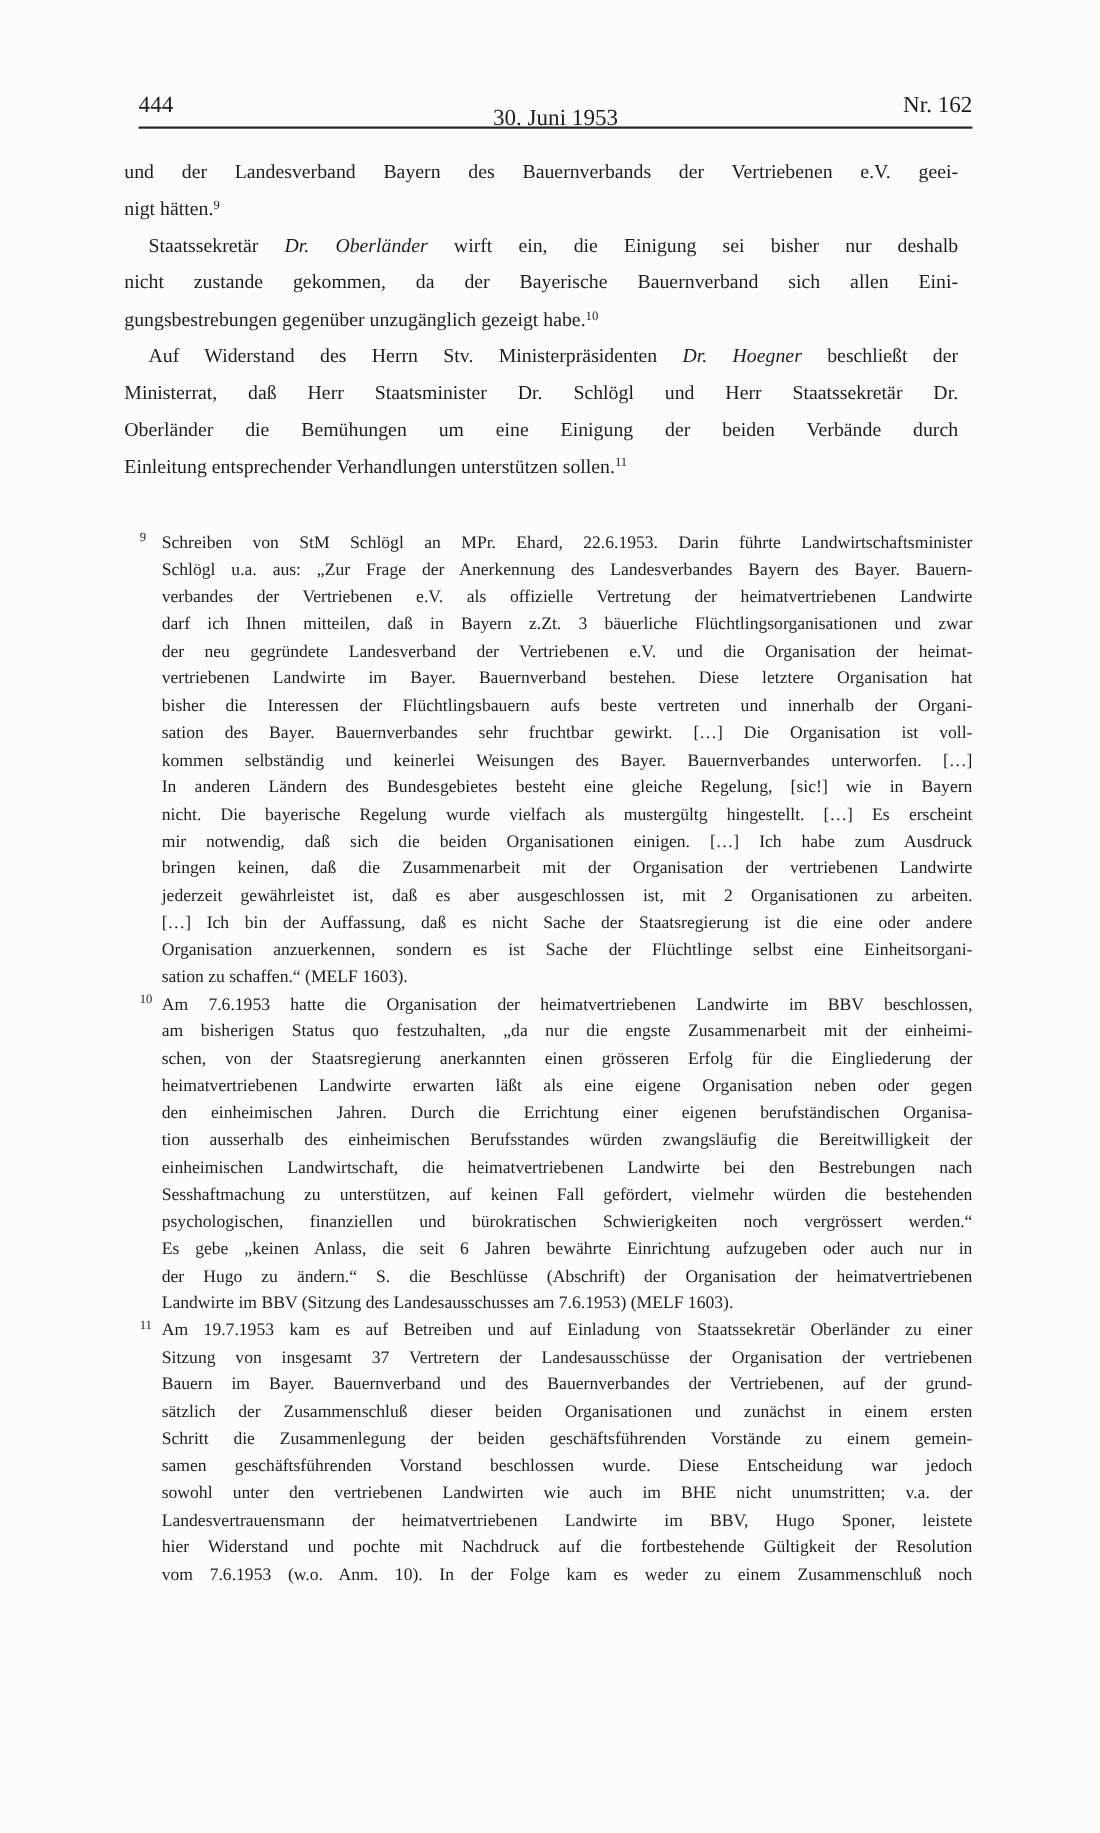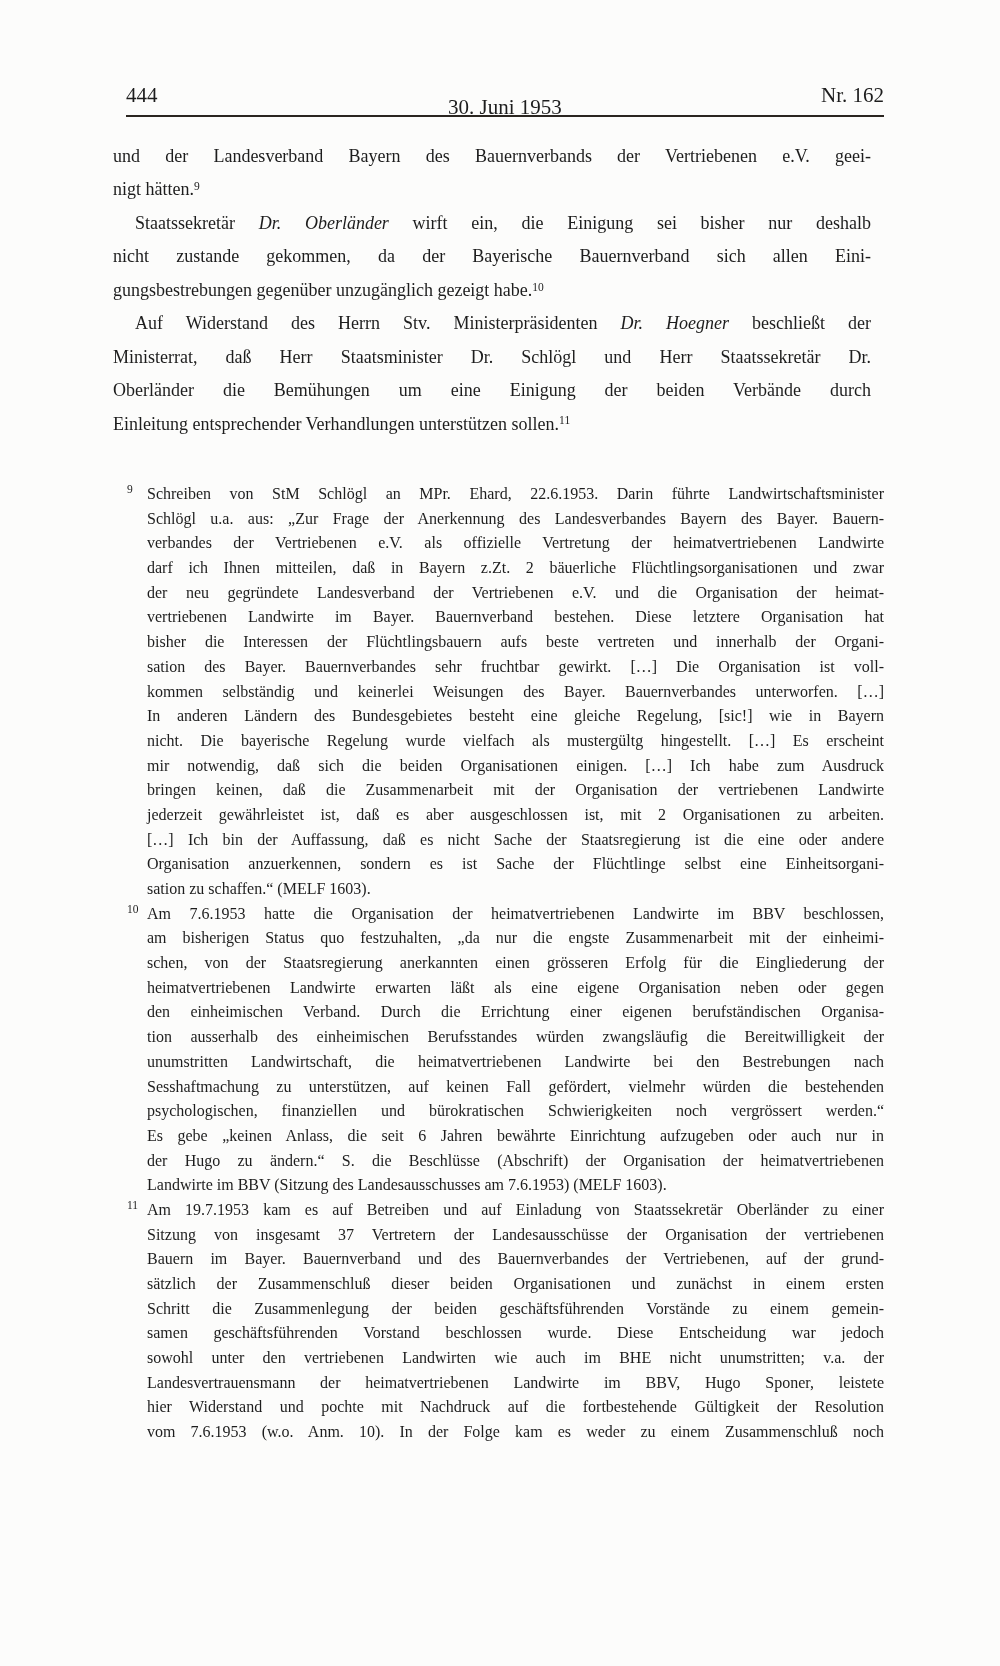--- a/index.html
+++ b/index.html
@@ -88,44 +88,44 @@
         <div class="line last"><span>Einleitung entsprechender Verhandlungen unterstützen sollen.</span><sup class="fnref">11</sup></div>
       </div>
     </div>
 
   <div class="footnotes" id="footnotes">
       <div class="footnote">
         <span class="fn-marker">9</span>
         <div class="fn-line">Schreiben von StM Schlögl an MPr. Ehard, 22.6.1953. Darin führte Landwirtschaftsminister</div>
         <div class="fn-line">Schlögl u.a. aus: „Zur Frage der Anerkennung des Landesverbandes Bayern des Bayer. Bauern-</div>
         <div class="fn-line">verbandes der Vertriebenen e.V. als offizielle Vertretung der heimatvertriebenen Landwirte</div>
-        <div class="fn-line">darf ich Ihnen mitteilen, daß in Bayern z.Zt. 2 bäuerliche Flüchtlingsorganisationen und zwar</div>
+        <div class="fn-line">darf ich Ihnen mitteilen, daß in Bayern z.Zt. 3 bäuerliche Flüchtlingsorganisationen und zwar</div>
         <div class="fn-line">der neu gegründete Landesverband der Vertriebenen e.V. und die Organisation der heimat-</div>
         <div class="fn-line">vertriebenen Landwirte im Bayer. Bauernverband bestehen. Diese letztere Organisation hat</div>
         <div class="fn-line">bisher die Interessen der Flüchtlingsbauern aufs beste vertreten und innerhalb der Organi-</div>
         <div class="fn-line">sation des Bayer. Bauernverbandes sehr fruchtbar gewirkt. […] Die Organisation ist voll-</div>
         <div class="fn-line">kommen selbständig und keinerlei Weisungen des Bayer. Bauernverbandes unterworfen. […]</div>
         <div class="fn-line">In anderen Ländern des Bundesgebietes besteht eine gleiche Regelung, [sic!] wie in Bayern</div>
         <div class="fn-line">nicht. Die bayerische Regelung wurde vielfach als mustergültg hingestellt. […] Es erscheint</div>
         <div class="fn-line">mir notwendig, daß sich die beiden Organisationen einigen. […] Ich habe zum Ausdruck</div>
         <div class="fn-line">bringen keinen, daß die Zusammenarbeit mit der Organisation der vertriebenen Landwirte</div>
         <div class="fn-line">jederzeit gewährleistet ist, daß es aber ausgeschlossen ist, mit 2 Organisationen zu arbeiten.</div>
         <div class="fn-line">[…] Ich bin der Auffassung, daß es nicht Sache der Staatsregierung ist die eine oder andere</div>
         <div class="fn-line">Organisation anzuerkennen, sondern es ist Sache der Flüchtlinge selbst eine Einheitsorgani-</div>
         <div class="fn-line last">sation zu schaffen.“ (MELF 1603).</div>
       </div>
       <div class="footnote">
         <span class="fn-marker">10</span>
         <div class="fn-line">Am 7.6.1953 hatte die Organisation der heimatvertriebenen Landwirte im BBV beschlossen,</div>
         <div class="fn-line">am bisherigen Status quo festzuhalten, „da nur die engste Zusammenarbeit mit der einheimi-</div>
         <div class="fn-line">schen, von der Staatsregierung anerkannten einen grösseren Erfolg für die Eingliederung der</div>
         <div class="fn-line">heimatvertriebenen Landwirte erwarten läßt als eine eigene Organisation neben oder gegen</div>
-        <div class="fn-line">den einheimischen Verband. Durch die Errichtung einer eigenen berufständischen Organisa-</div>
+        <div class="fn-line">den einheimischen Jahren. Durch die Errichtung einer eigenen berufständischen Organisa-</div>
         <div class="fn-line">tion ausserhalb des einheimischen Berufsstandes würden zwangsläufig die Bereitwilligkeit der</div>
-        <div class="fn-line">unumstritten Landwirtschaft, die heimatvertriebenen Landwirte bei den Bestrebungen nach</div>
+        <div class="fn-line">einheimischen Landwirtschaft, die heimatvertriebenen Landwirte bei den Bestrebungen nach</div>
         <div class="fn-line">Sesshaftmachung zu unterstützen, auf keinen Fall gefördert, vielmehr würden die bestehenden</div>
         <div class="fn-line">psychologischen, finanziellen und bürokratischen Schwierigkeiten noch vergrössert werden.“</div>
         <div class="fn-line">Es gebe „keinen Anlass, die seit 6 Jahren bewährte Einrichtung aufzugeben oder auch nur in</div>
         <div class="fn-line">der Hugo zu ändern.“ S. die Beschlüsse (Abschrift) der Organisation der heimatvertriebenen</div>
         <div class="fn-line last">Landwirte im BBV (Sitzung des Landesausschusses am 7.6.1953) (MELF 1603).</div>
       </div>
       <div class="footnote run-on">
         <span class="fn-marker">11</span>
         <div class="fn-line">Am 19.7.1953 kam es auf Betreiben und auf Einladung von Staatssekretär Oberländer zu einer</div>
         <div class="fn-line">Sitzung von insgesamt 37 Vertretern der Landesausschüsse der Organisation der vertriebenen</div>

